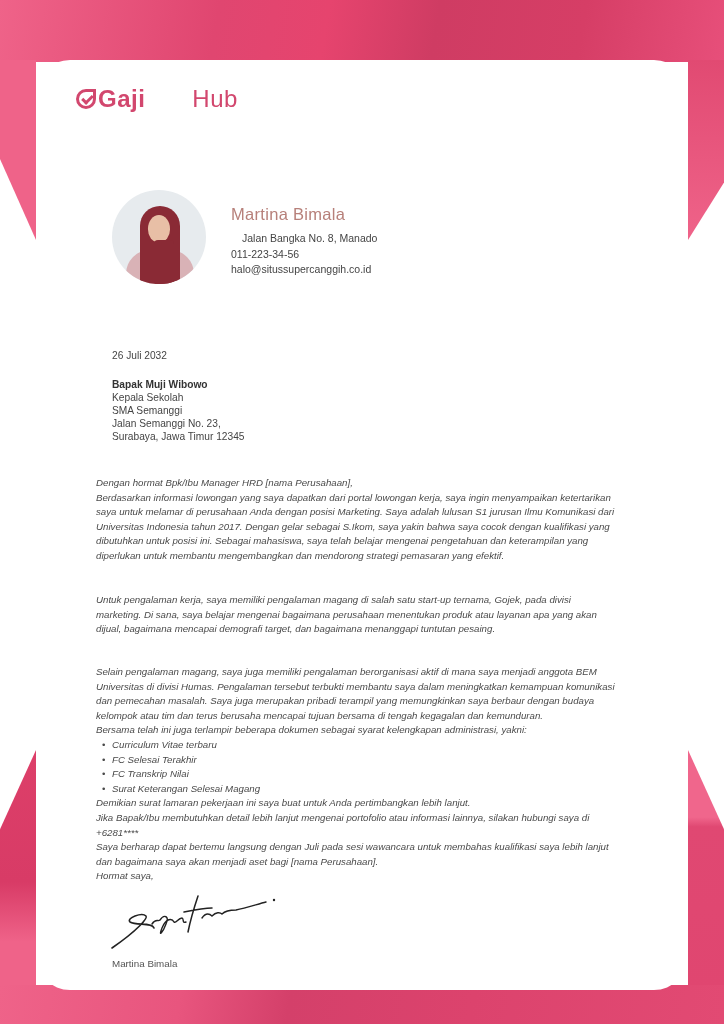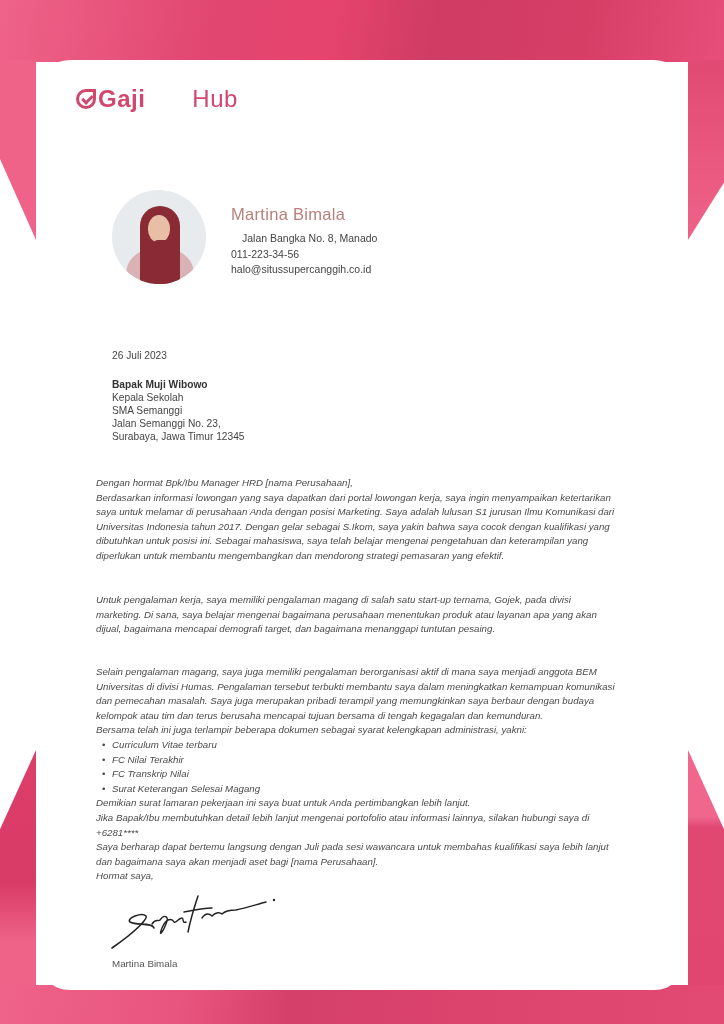--- a/index.html
+++ b/index.html
@@ -130,21 +130,21 @@
   <div class="scarf-front"></div>
 </div>
 
 <div class="contact">
   <div class="name">Martina Bimala</div>
   <div class="line">Jalan Bangka No. 8, Manado</div>
   <div class="line">011-223-34-56</div>
   <div class="line">halo@situssupercanggih.co.id</div>
 </div>
 
-<div class="meta date">26 Juli 2023</div>
+<div class="meta date">26 Juli 2032</div>
 
 <div class="meta recipient">
   <div class="bold">Bapak Muji Wibowo</div>
   <div>Kepala Sekolah</div>
   <div>SMA Semanggi</div>
   <div>Jalan Semanggi No. 23,</div>
   <div>Surabaya, Jawa Timur 12345</div>
 </div>
 
 <div class="body-text p1">
@@ -152,21 +152,21 @@
   <div>Berdasarkan informasi lowongan yang saya dapatkan dari portal lowongan kerja, saya ingin menyampaikan ketertarikan saya untuk melamar di perusahaan Anda dengan posisi Marketing. Saya adalah lulusan S1 jurusan Ilmu Komunikasi dari Universitas Indonesia tahun 2017. Dengan gelar sebagai S.Ikom, saya yakin bahwa saya cocok dengan kualifikasi yang dibutuhkan untuk posisi ini. Sebagai mahasiswa, saya telah belajar mengenai pengetahuan dan keterampilan yang diperlukan untuk membantu mengembangkan dan mendorong strategi pemasaran yang efektif.</div>
 </div>
 
 <div class="body-text p2">Untuk pengalaman kerja, saya memiliki pengalaman magang di salah satu start-up ternama, Gojek, pada divisi marketing. Di sana, saya belajar mengenai bagaimana perusahaan menentukan produk atau layanan apa yang akan dijual, bagaimana mencapai demografi target, dan bagaimana menanggapi tuntutan pesaing.</div>
 
 <div class="body-text p3">
   <div>Selain pengalaman magang, saya juga memiliki pengalaman berorganisasi aktif di mana saya menjadi anggota BEM Universitas di divisi Humas. Pengalaman tersebut terbukti membantu saya dalam meningkatkan kemampuan komunikasi dan pemecahan masalah. Saya juga merupakan pribadi terampil yang memungkinkan saya berbaur dengan budaya kelompok atau tim dan terus berusaha mencapai tujuan bersama di tengah kegagalan dan kemunduran.</div>
   <div>Bersama telah ini juga terlampir beberapa dokumen sebagai syarat kelengkapan administrasi, yakni:</div>
   <ul>
     <li>Curriculum Vitae terbaru</li>
-    <li>FC Nilai Terakhir</li>
+    <li>FC Selesai Terakhir</li>
     <li>FC Transkrip Nilai</li>
     <li>Surat Keterangan Selesai Magang</li>
   </ul>
   <div>Demikian surat lamaran pekerjaan ini saya buat untuk Anda pertimbangkan lebih lanjut.</div>
   <div>Jika Bapak/Ibu membutuhkan detail lebih lanjut mengenai portofolio atau informasi lainnya, silakan hubungi saya di +6281****</div>
   <div>Saya berharap dapat bertemu langsung dengan Juli pada sesi wawancara untuk membahas kualifikasi saya lebih lanjut dan bagaimana saya akan menjadi aset bagi [nama Perusahaan].</div>
   <div>Hormat saya,</div>
 </div>
 
 <svg class="signature" viewBox="0 0 170 66">

